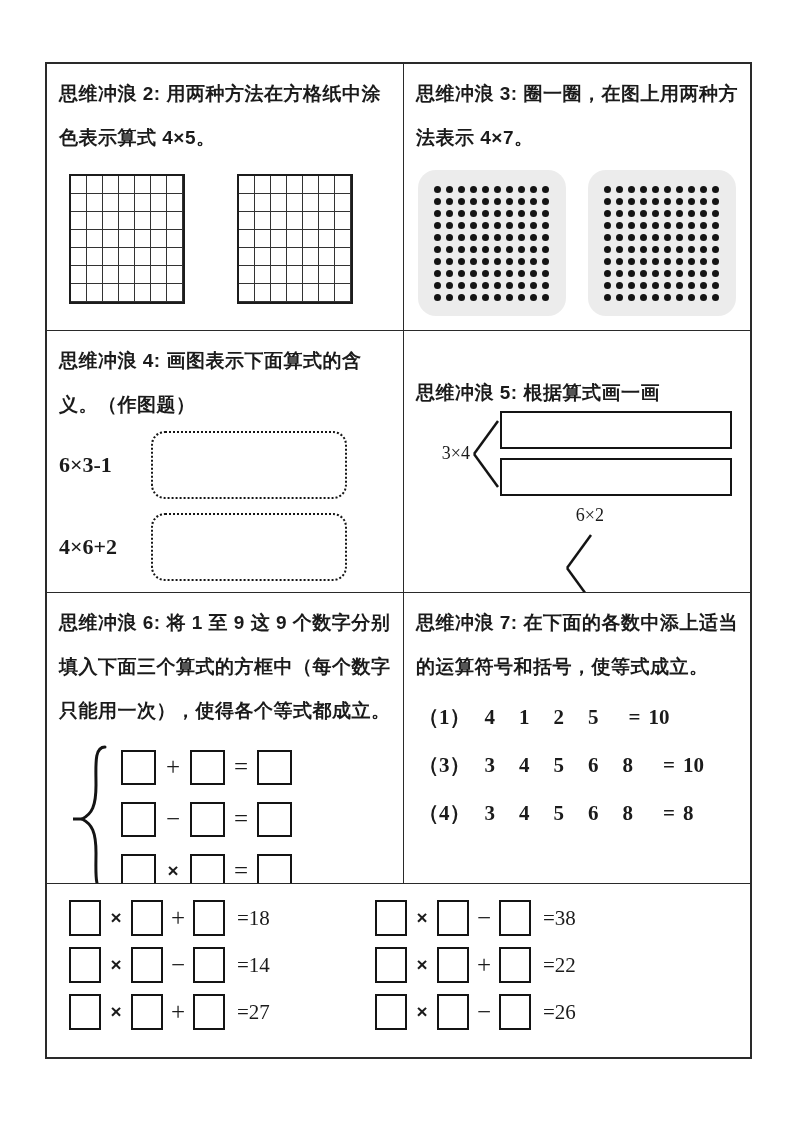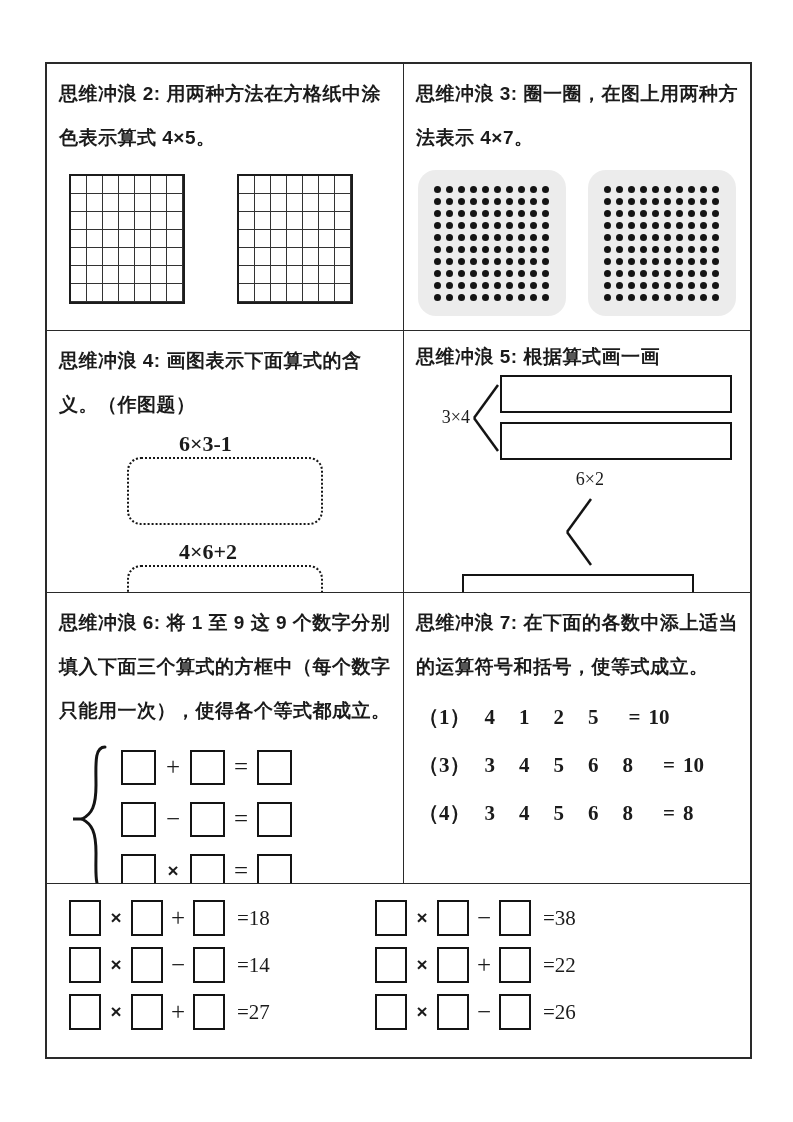--- a/index.html
+++ b/index.html
@@ -7,36 +7,36 @@
         font-family:"Liberation Sans",sans-serif;color:#1b1b1b;overflow:hidden;}
   .wtable{position:absolute;left:45px;top:62px;width:703px;
           display:grid;grid-template-columns:356px 347px;
           grid-template-rows:266px 262px 291px 174px;
           border:2px solid #2a2a2a;}
   .cell{box-sizing:border-box;padding:8px 12px 6px 12px;overflow:hidden;}
   .b-l{border-left:1px solid #2a2a2a;}
   .b-t{border-top:1px solid #2a2a2a;}
   .span2{grid-column:1/3;}
   .title{margin:0;font-weight:700;font-size:19px;line-height:44px;letter-spacing:0.5px;}
-  .title.one{line-height:36px;}
+  .title.one{line-height:36px;margin-top:36px;}
 
   
   .grids-row{display:flex;gap:52px;margin:14px 0 0 10px;}
   .sgrid{display:grid;border:2px solid #1c1c1c;background:#fff;}
   .sgcell{border-right:1px solid #333;border-bottom:1px solid #333;}
 
   
   .dots-row{display:flex;gap:22px;margin:10px 0 0 2px;}
   .dotgrid{display:grid;background:#ececec;border-radius:18px;padding:13px 14px;}
   .dot{position:relative;}
   .dot::after{content:'';position:absolute;left:2px;top:2.5px;width:7px;height:7px;
               background:#141414;border-radius:50%;}
 
   
-  .s4row{display:flex;align-items:center;margin:4px 0 0 0;flex-direction:column;}
+  .s4row{display:flex;align-items:center;margin:4px 0 0 0;}
   .s4row+.s4row{margin-top:14px;}
   .s4expr{font-family:"Liberation Serif",serif;font-weight:700;font-size:22px;width:92px;}
   .dashedbox{width:192px;height:64px;border:2.5px dotted #161616;border-radius:14px;background:#fff;}
 
   
   .s5group{display:flex;align-items:center;margin-left:2px;}
   .s5group+.s5group{margin-top:9px;flex-direction:column;}
   .s5expr{font-family:"Liberation Serif",serif;font-size:18px;width:52px;text-align:right;}
   .s5lines{flex:0 0 auto;margin:0 0 0 2px;}
   .s5rects{display:flex;flex-direction:column;gap:9px;}

